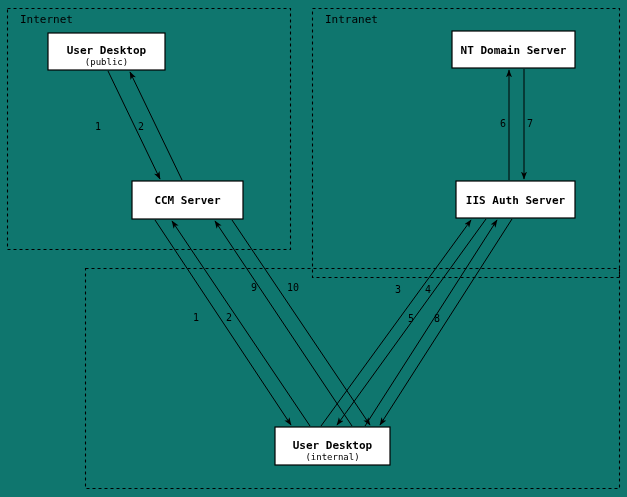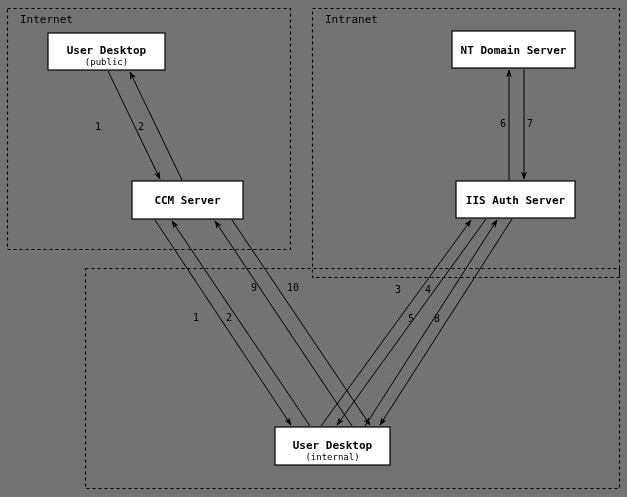--- a/index.html
+++ b/index.html
@@ -4,21 +4,21 @@
 <style>
   html, body {
     margin: 0;
     padding: 0;
     background: #ffffff;
   }
   #diagram-root {
     position: relative;
     width: 627px;
     height: 497px;
-    background: #737373;
+    background: #0f766e;
     font-family: "DejaVu Sans Mono", monospace;
     overflow: hidden;
     text-align: center;
   }
   svg#diagram-svg {
     position: absolute;
     left: 0;
     top: 0;
     width: 627px;
     height: 497px;

